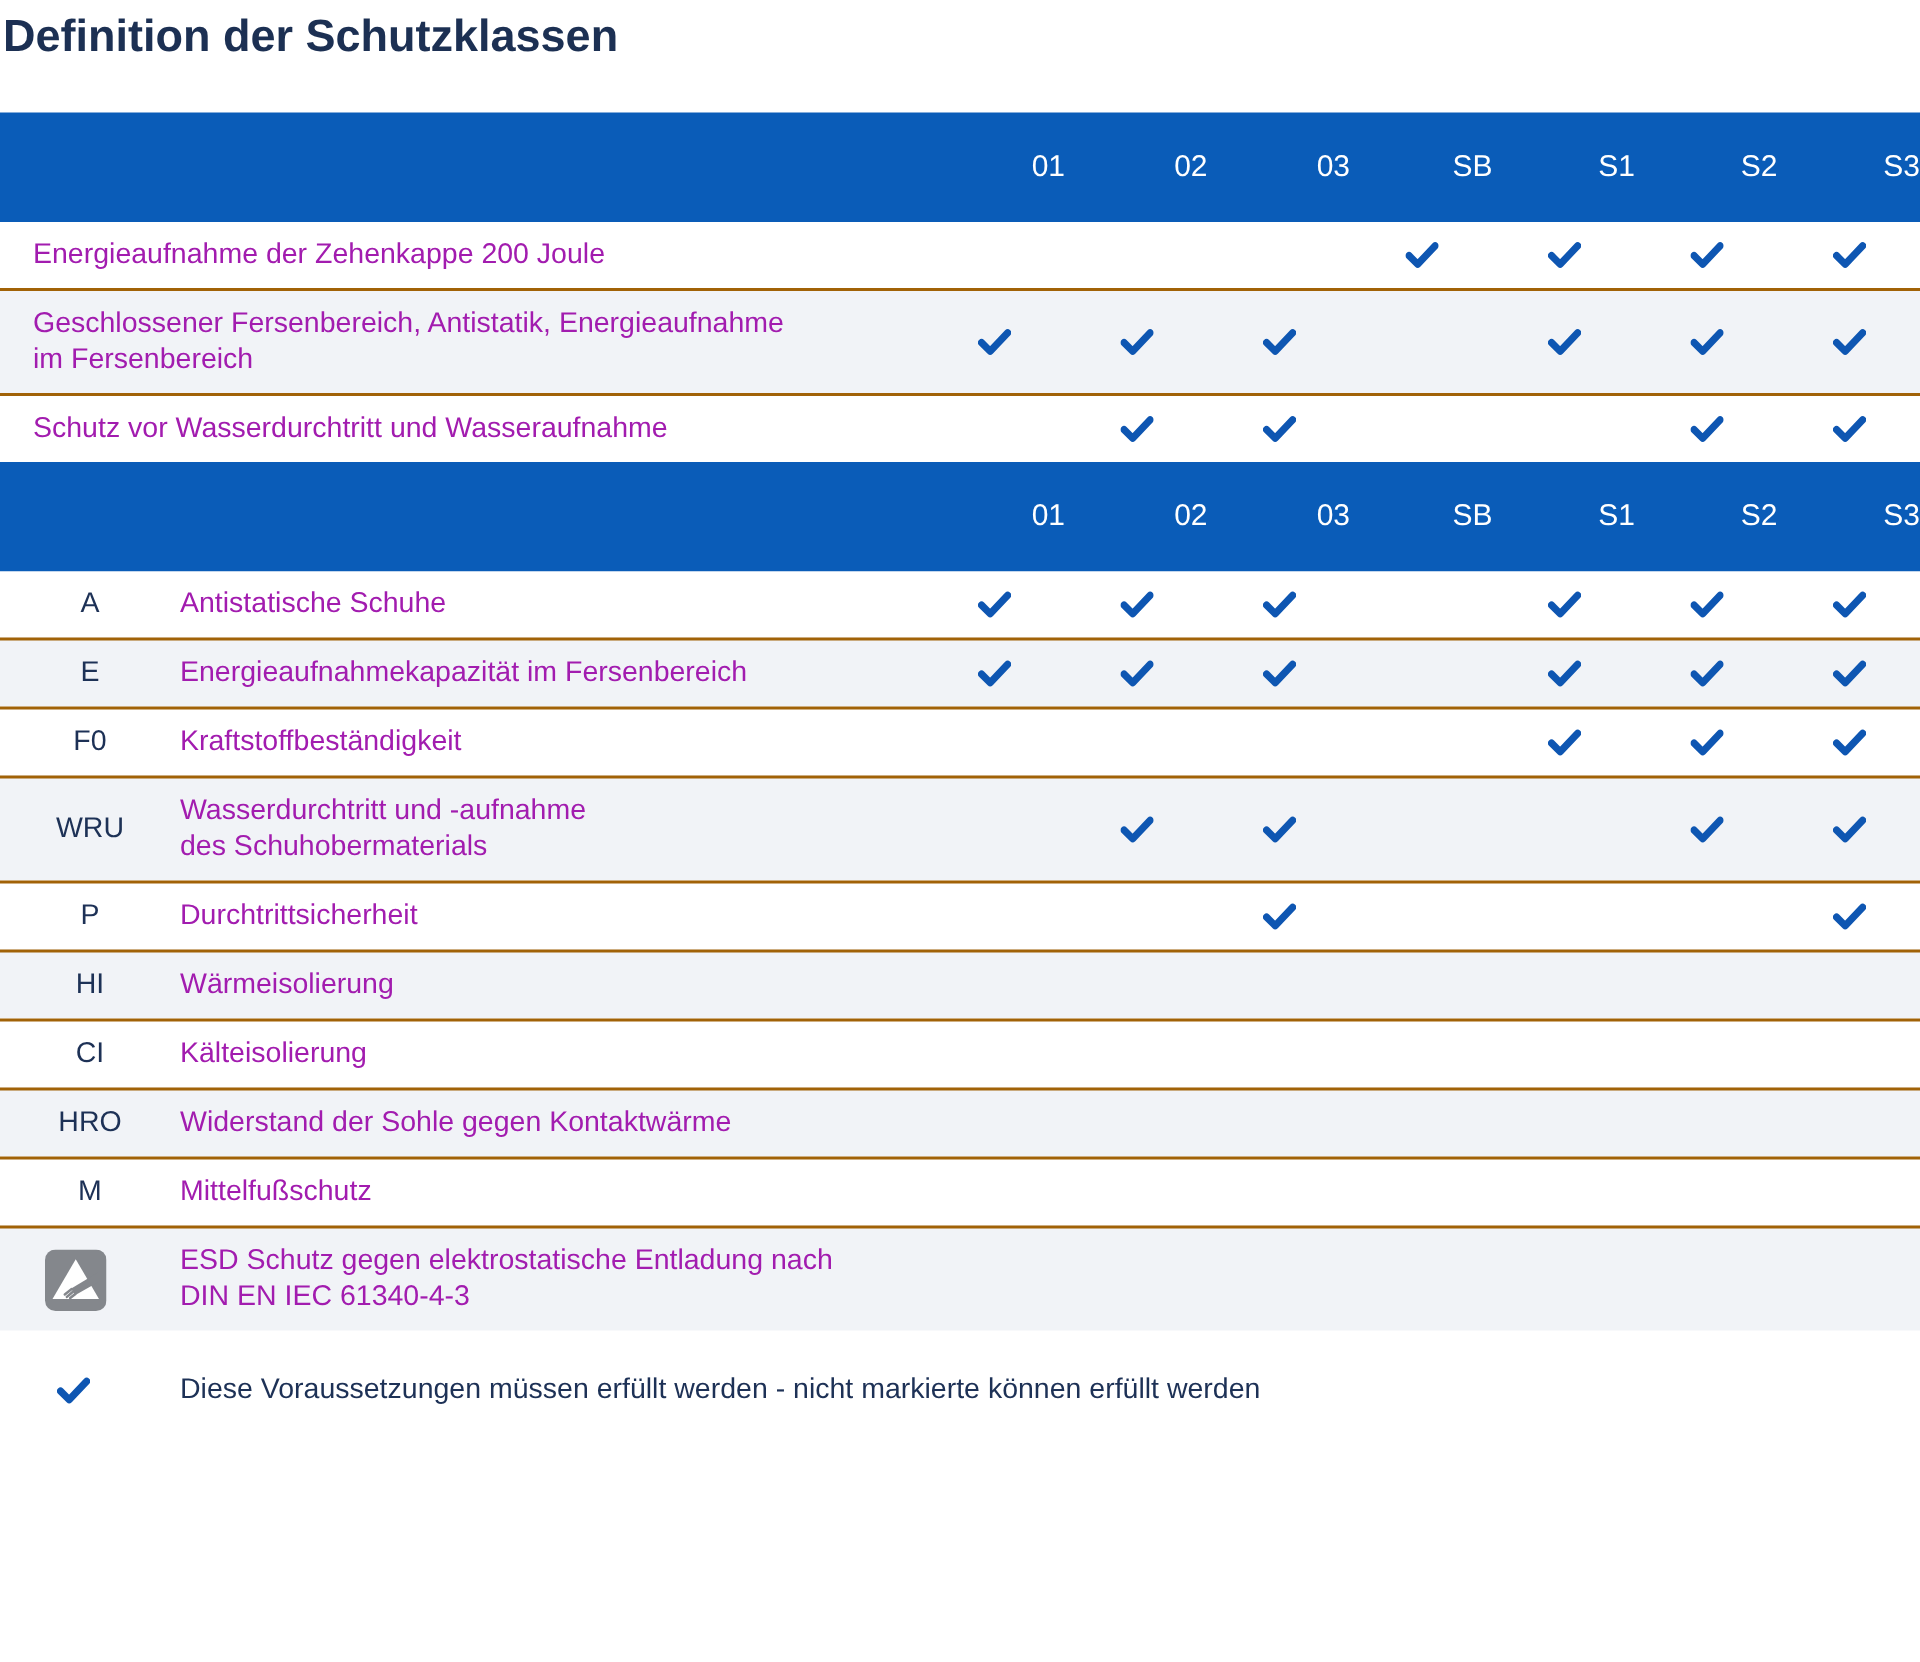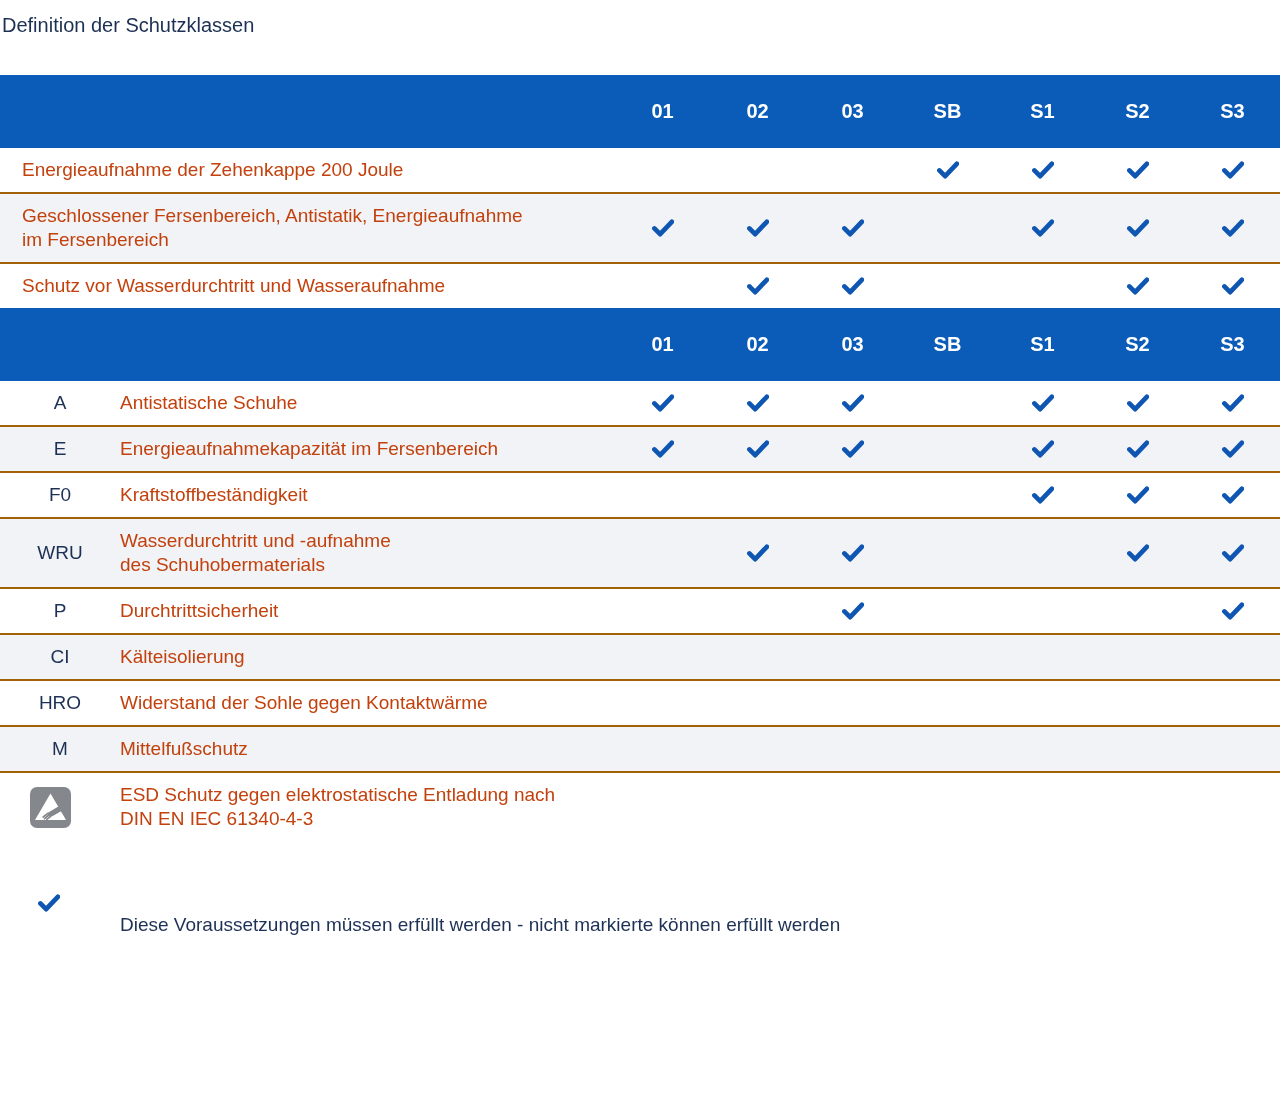--- a/index.html
+++ b/index.html
@@ -6,50 +6,50 @@
   html, body { background: #ffffff; }
   body {
     width: 1280px; height: 1108px;
     font-family: "Liberation Sans", "DejaVu Sans", sans-serif;
     color: #1c3053;
     overflow: hidden;
   }
   .page { width: 1280px; height: 1108px; position: relative; }
 
   h1.section-title {
-    font-size: 20px; line-height: 38px; font-weight: 400;
+    font-size: 30px; line-height: 38px; font-weight: 700;
     color: #1c3053; padding-left: 2px;
   }
   #title-1 { margin: 6px 0 31px 0; }
   #title-2 { margin: 34px 0 29px 0; }
 
   .table { width: 1280px; }
 
   .thead {
     height: 73px; background: #0a5cb8;
     display: flex; align-items: center;
   }
   .thead .spacer { flex: 1; }
   .col-h {
-    width: 95px; text-align: center;
-    color: #ffffff; font-weight: 700; font-size: 20px;
+    width: 95px; text-align: right;
+    color: #ffffff; font-weight: 400; font-size: 20px;
   }
 
   .trow {
     display: flex; align-items: center;
     padding: 10px 0;
     background: #ffffff;
   }
   .trow + .trow { border-top: 2px solid #a16207; }
   .rows .trow:nth-child(even) { background: #f1f3f7; }
 
   .rlabel {
     flex: 1;
     font-size: 19px; line-height: 24px;
-    color: #c2410c;
+    color: #a21caf;
     white-space: pre-line;
     padding-left: 22px;
   }
   .with-code .rlabel { padding-left: 0; }
 
   .code {
     width: 120px; flex: none;
     text-align: center;
     font-size: 19px; line-height: 24px;
     color: #1d3156;
@@ -63,21 +63,21 @@
     display: flex; align-items: center; justify-content: center;
   }
 
   .legend {
     margin-top: 28px;
     display: flex; align-items: center;
     padding-left: 38px;
   }
   .legend .legend-text {
     margin-left: 60px;
-    font-size: 19px; line-height: 24px; color: #1d3156; margin-top: 44px;
+    font-size: 19px; line-height: 24px; color: #1d3156;
   }
   .legend svg { display: block; }
 </style>
 </head>
 <body>
 
 <div class="page">
 
   <h1 class="section-title" id="title-1">Definition der Schutzklassen</h1>
 
@@ -350,20 +350,33 @@
             <div class="cell"></div>
             <div class="cell"></div>
             <div class="cell">
               <svg width="22" height="18" viewBox="0 0 26 21">
                 <path d="M2.8 11 L9.6 17.8 L23.4 3.2" fill="none" stroke="#0e56b2" stroke-width="5.6" stroke-linecap="round" stroke-linejoin="round"></path>
               </svg>
             </div>
           </div>
         </div>
         <div class="trow">
+          <div class="code">HI</div>
+          <div class="rlabel">Wärmeisolierung</div>
+          <div class="cells">
+            <div class="cell"></div>
+            <div class="cell"></div>
+            <div class="cell"></div>
+            <div class="cell"></div>
+            <div class="cell"></div>
+            <div class="cell"></div>
+            <div class="cell"></div>
+          </div>
+        </div>
+        <div class="trow">
           <div class="code">CI</div>
           <div class="rlabel">Kälteisolierung</div>
           <div class="cells">
             <div class="cell"></div>
             <div class="cell"></div>
             <div class="cell"></div>
             <div class="cell"></div>
             <div class="cell"></div>
             <div class="cell"></div>
             <div class="cell"></div>

